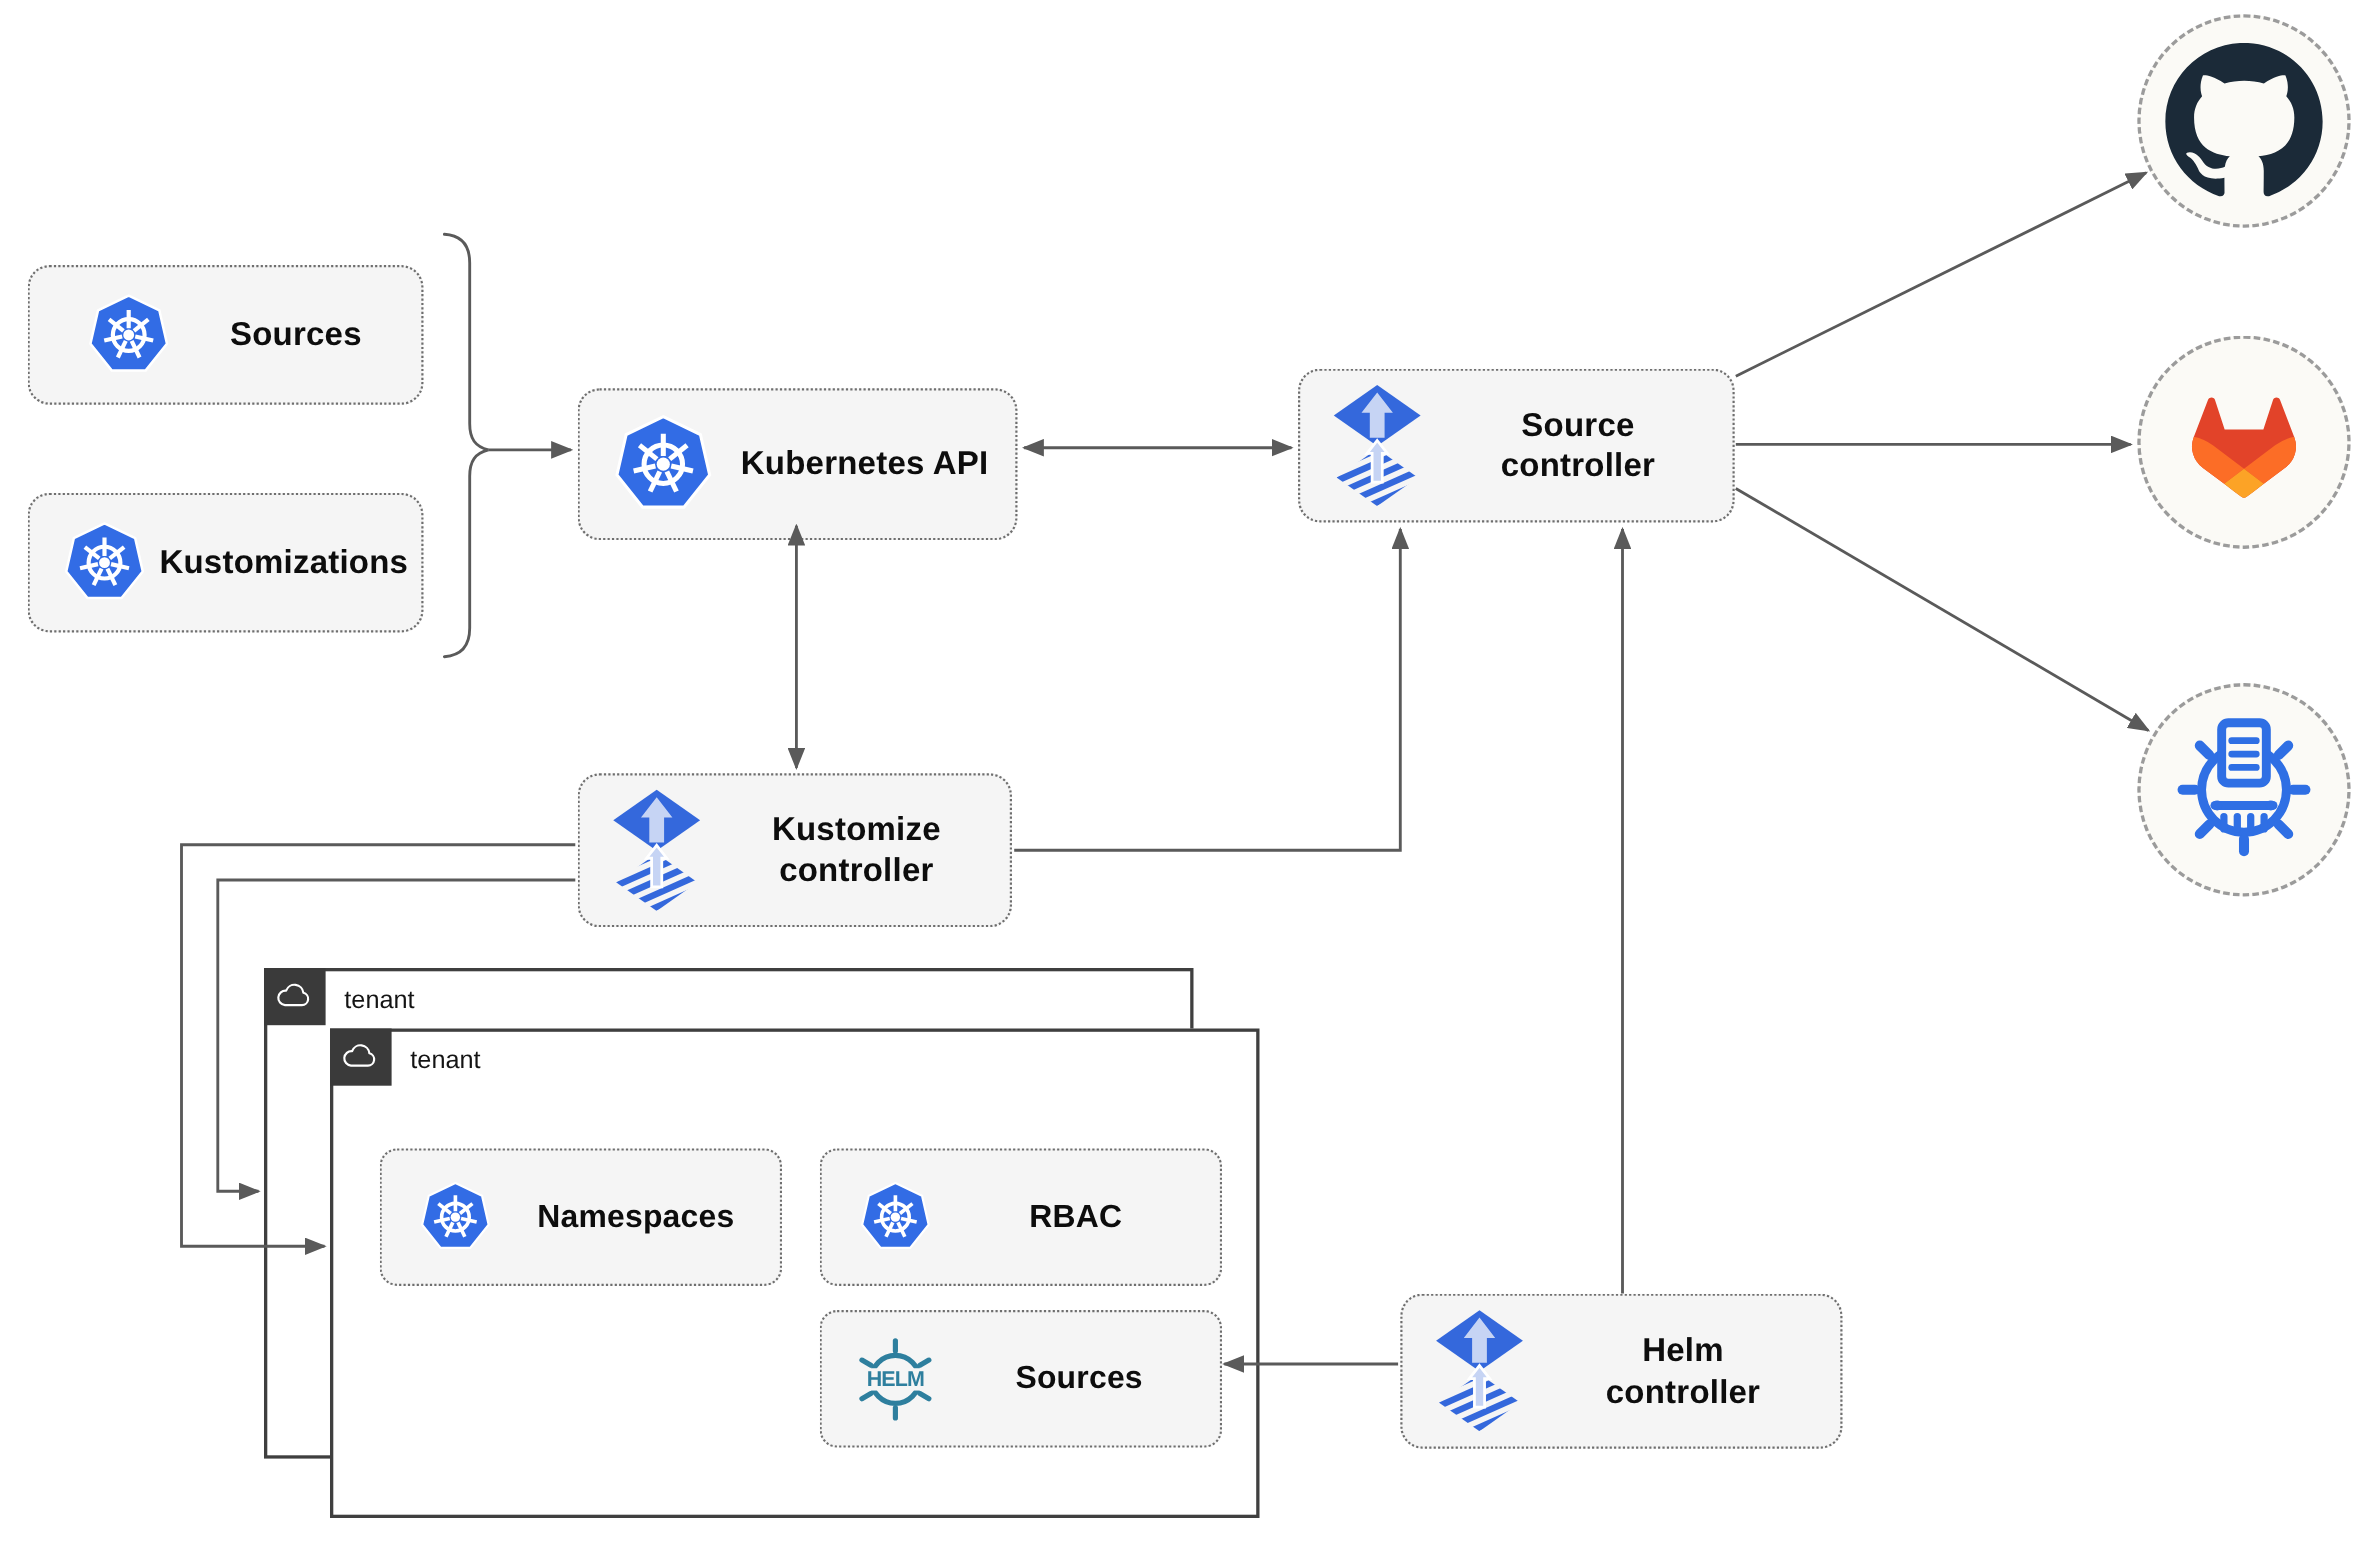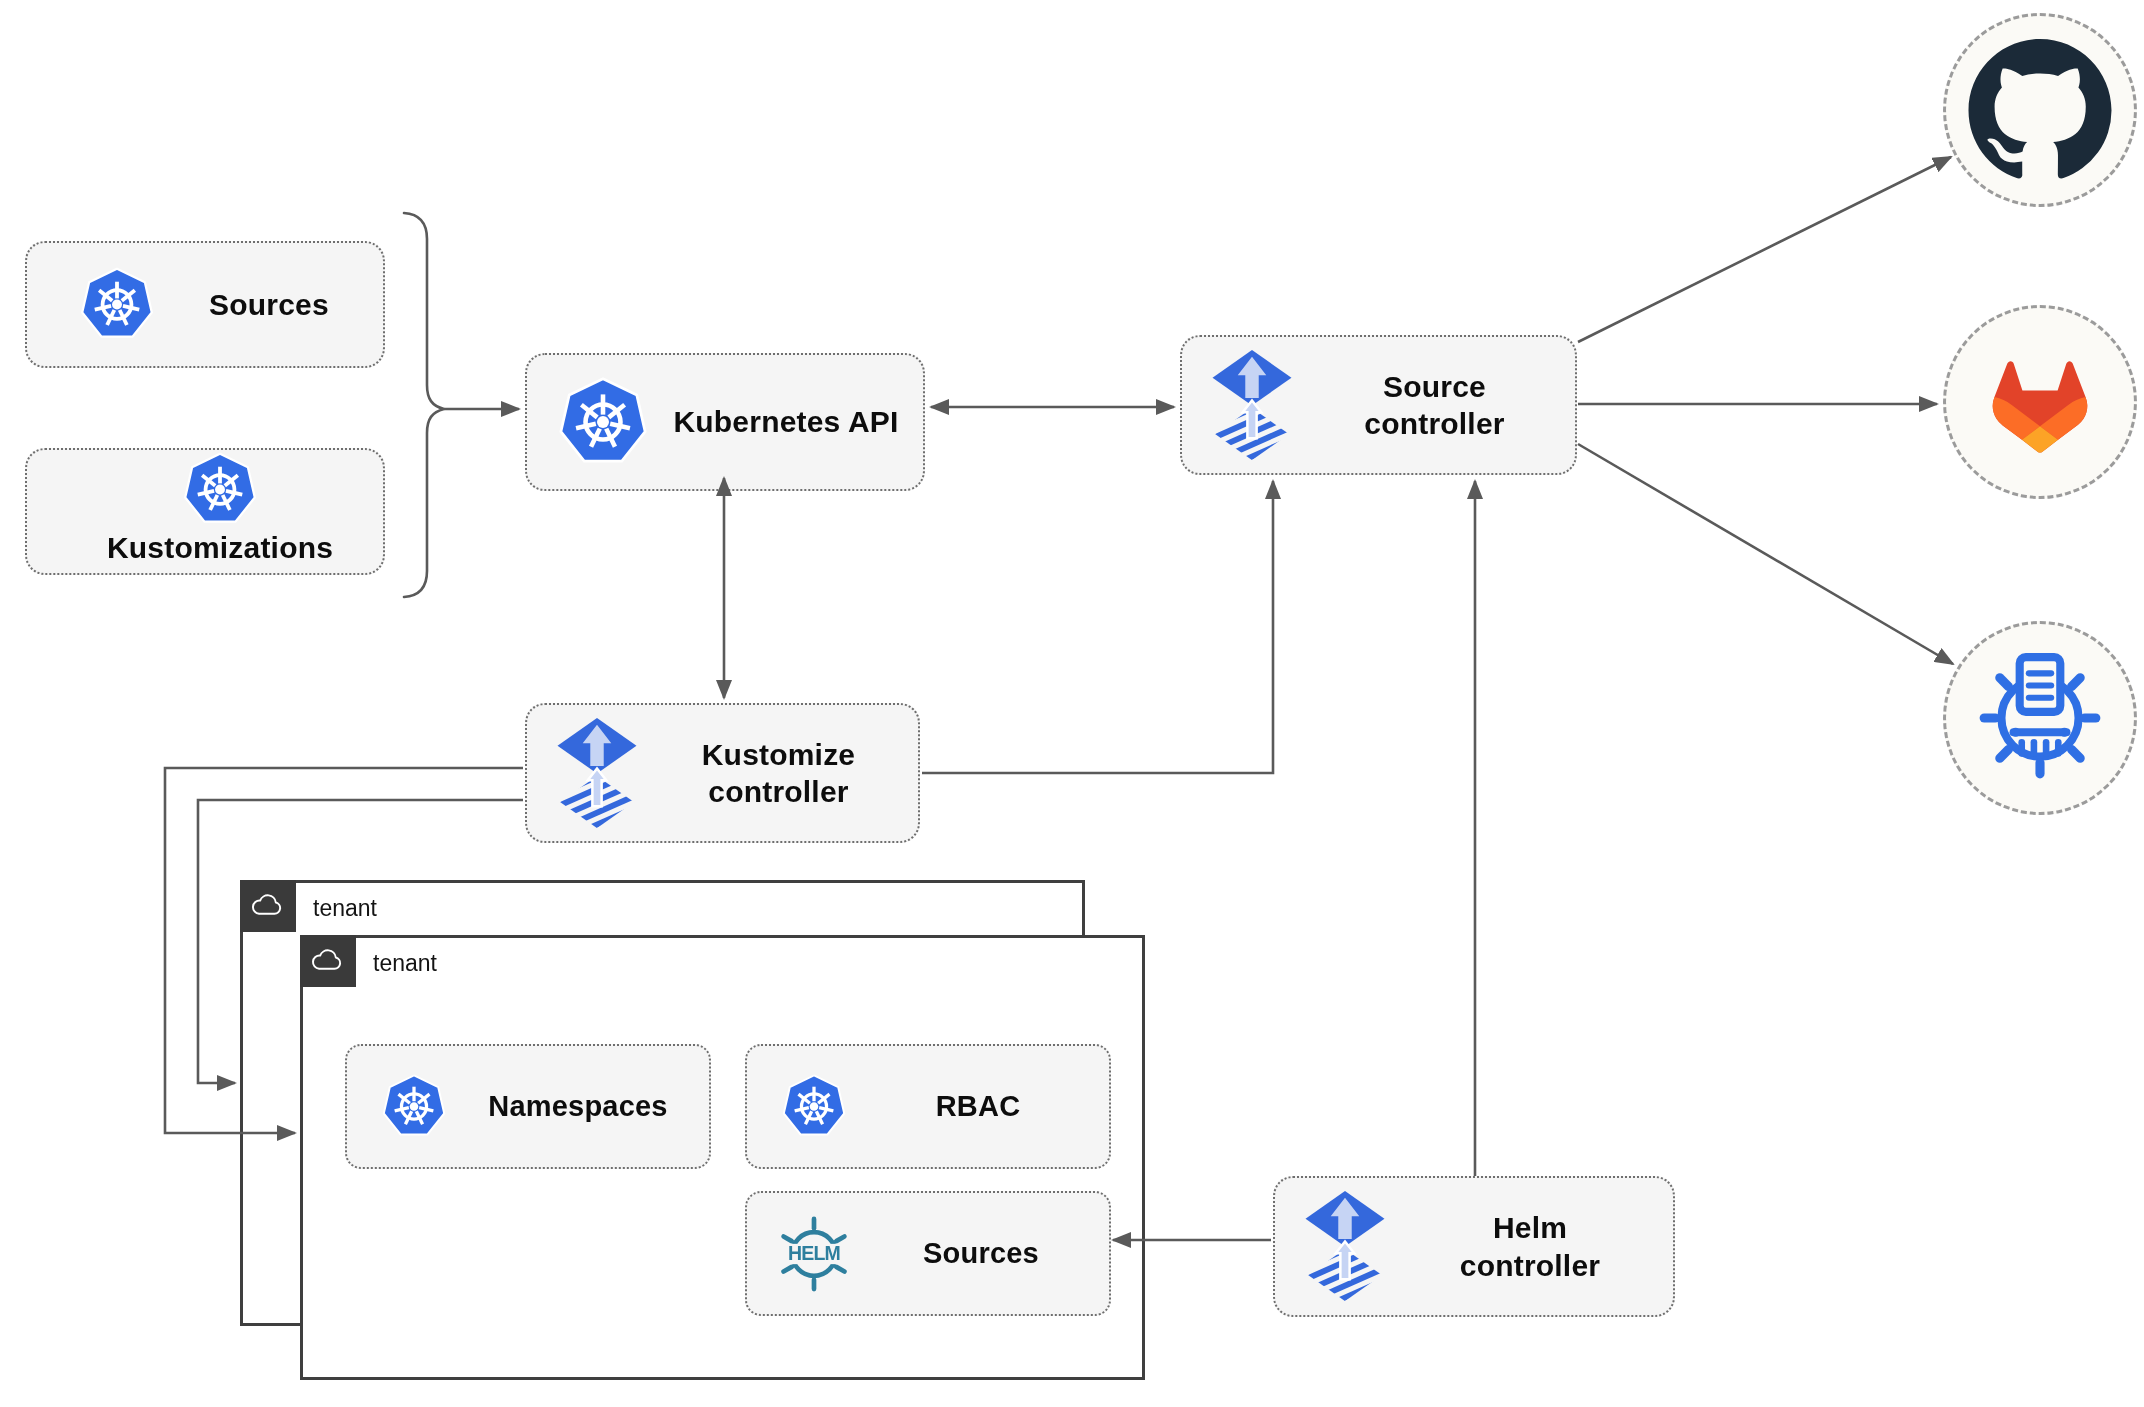--- a/index.html
+++ b/index.html
@@ -138,21 +138,21 @@
     </div>
   </div>
 
   <div class="node" style="left:25px; top:241px; width:360px; height:127px; padding-left:52px;">
     <svg class="icn" width="76" height="79">
         <use href="#sym-k8s"></use>
       </svg>
     <span class="lbl">Sources</span>
   </div>
 
-  <div class="node" style="left:25px; top:448px; width:360px; height:127px; padding-left:30px;flex-direction:column;">
+  <div class="node" style="left:25px; top:448px; width:360px; height:127px; padding-left:30px;">
     <svg class="icn" width="76" height="79">
         <use href="#sym-k8s"></use>
       </svg>
     <span class="lbl">Kustomizations</span>
   </div>
 
   <div class="node" style="left:525px; top:353px; width:400px; height:138px; padding-left:30px;">
     <svg class="icn" width="92" height="96">
         <use href="#sym-k8s"></use>
       </svg>

